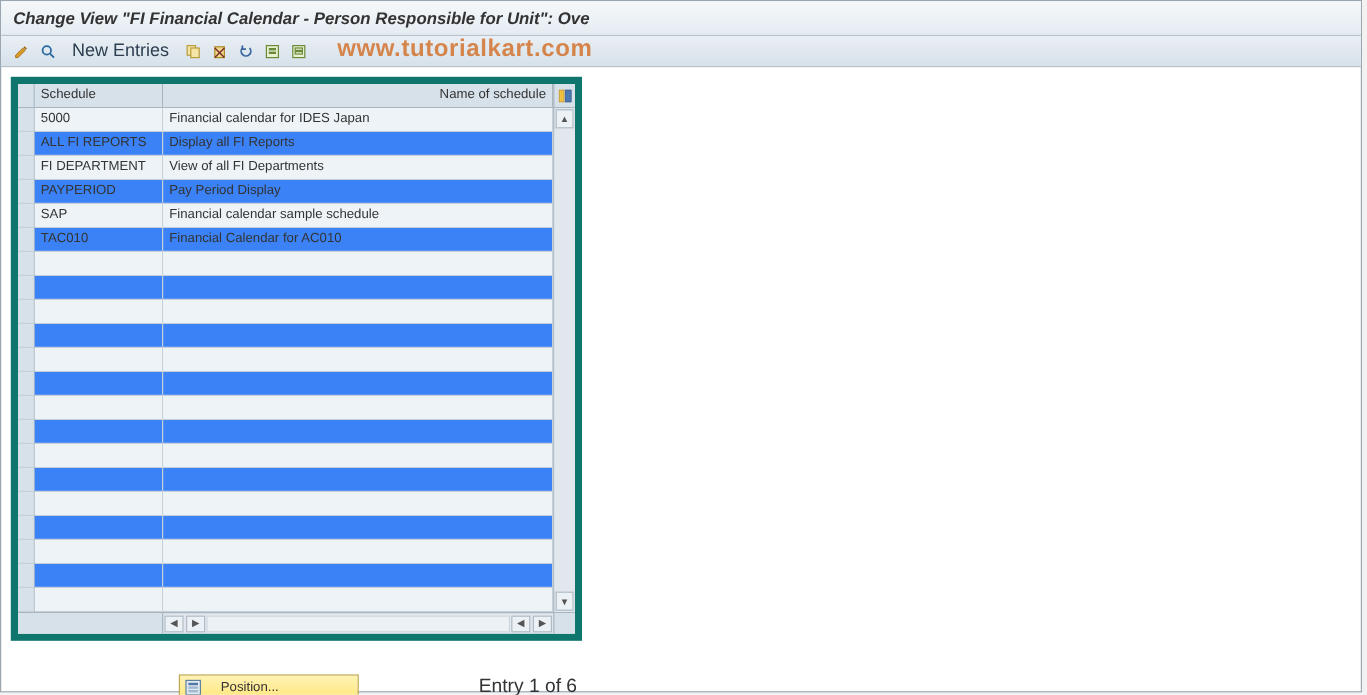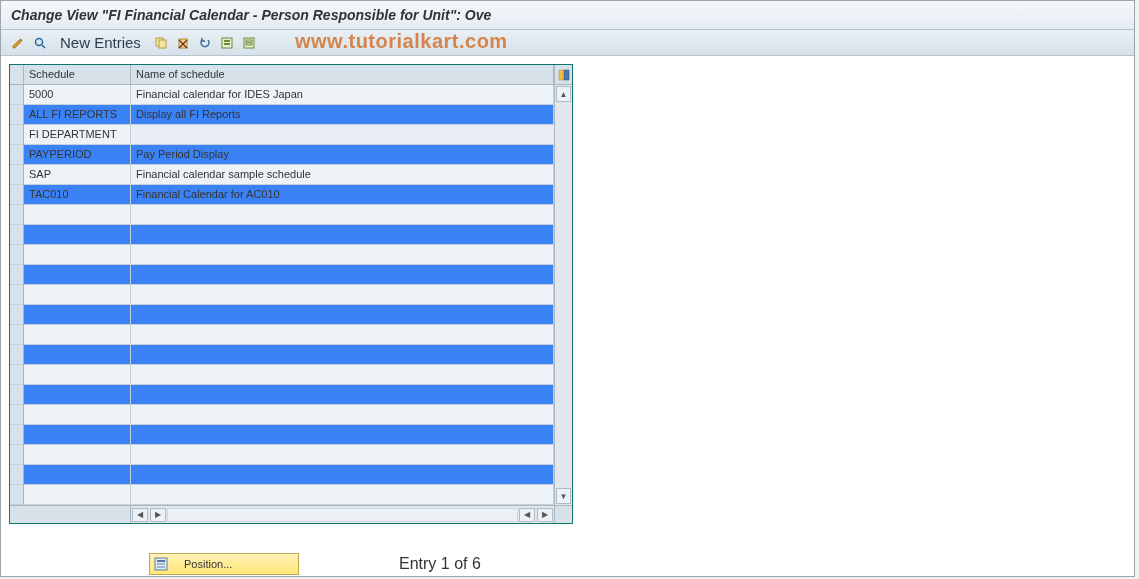--- a/index.html
+++ b/index.html
@@ -51,35 +51,35 @@
     .tool-text {
       font-size: 15px;
       color: #2c3e50;
       padding: 2px 6px;
       cursor: pointer;
       border: 1px solid transparent;
       border-radius: 2px;
     }
     .watermark {
       position: absolute;
-      left: 294px;
+      left: 280px;
       top: 0px;
       font-size: 20px;
       color: #d47a3a;
       font-weight: bold;
       opacity: 0.9;
       letter-spacing: 0.5px;
     }
     .content-area {
       padding: 8px;
     }
     .grid-wrap {
-      border: 1px solid #0f766e;
+      border: 6px solid #0f766e;
       background: #e8eef3;
-      width: 564px;
+      width: 476px;
       display: inline-block;
     }
     .grid-header {
       display: flex;
       background: #d7e1e9;
       border-bottom: 1px solid #a9b6c0;
       height: 20px;
     }
     .grid-body {
       display: flex;
@@ -99,37 +99,38 @@
     .col-header {
       background: #d7e1e9;
       padding: 3px 5px;
       font-size: 11px;
       color: #333;
       border-right: 1px solid #a9b6c0;
       overflow: hidden;
       white-space: nowrap;
     }
     .col-schedule-h { width: 107px; flex-shrink:0; }
-    .col-name-h { flex: 1; }
+    .col-name-h { flex: 1; text-align: right; }
     .config-cell {
       width: 18px;
       background: #d7e1e9;
       border-left:1px solid #a9b6c0;
       display:flex;
       align-items:center;
       justify-content:center;
       flex-shrink:0;
     }
     .data-cols {
       flex: 1;
     }
     .data-row {
       display: flex;
       height: 20px;
       border-bottom: 1px solid #c6d0d8;
+      justify-content: flex-end;
     }
     .row-sel {
       height: 20px;
       border-bottom: 1px solid #c6d0d8;
       background: #d7e1e9;
     }
     .cell {
       padding: 3px 5px;
       font-size: 11px;
       border-right: 1px solid #c6d0d8;
@@ -307,20 +308,21 @@
             <div class="data-row odd">
               <div class="cell cell-schedule">5000</div>
               <div class="cell cell-name">Financial calendar for IDES Japan</div>
             </div>
             <div class="data-row even">
               <div class="cell cell-schedule">ALL FI REPORTS</div>
               <div class="cell cell-name">Display all FI Reports</div>
             </div>
             <div class="data-row odd">
               <div class="cell cell-schedule">FI DEPARTMENT</div>
+              <div class="cell cell-name">View of all FI Departments</div>
             </div>
             <div class="data-row even">
               <div class="cell cell-schedule">PAYPERIOD</div>
               <div class="cell cell-name">Pay Period Display</div>
             </div>
             <div class="data-row odd">
               <div class="cell cell-schedule">SAP</div>
               <div class="cell cell-name">Financial calendar sample schedule</div>
             </div>
             <div class="data-row even">

